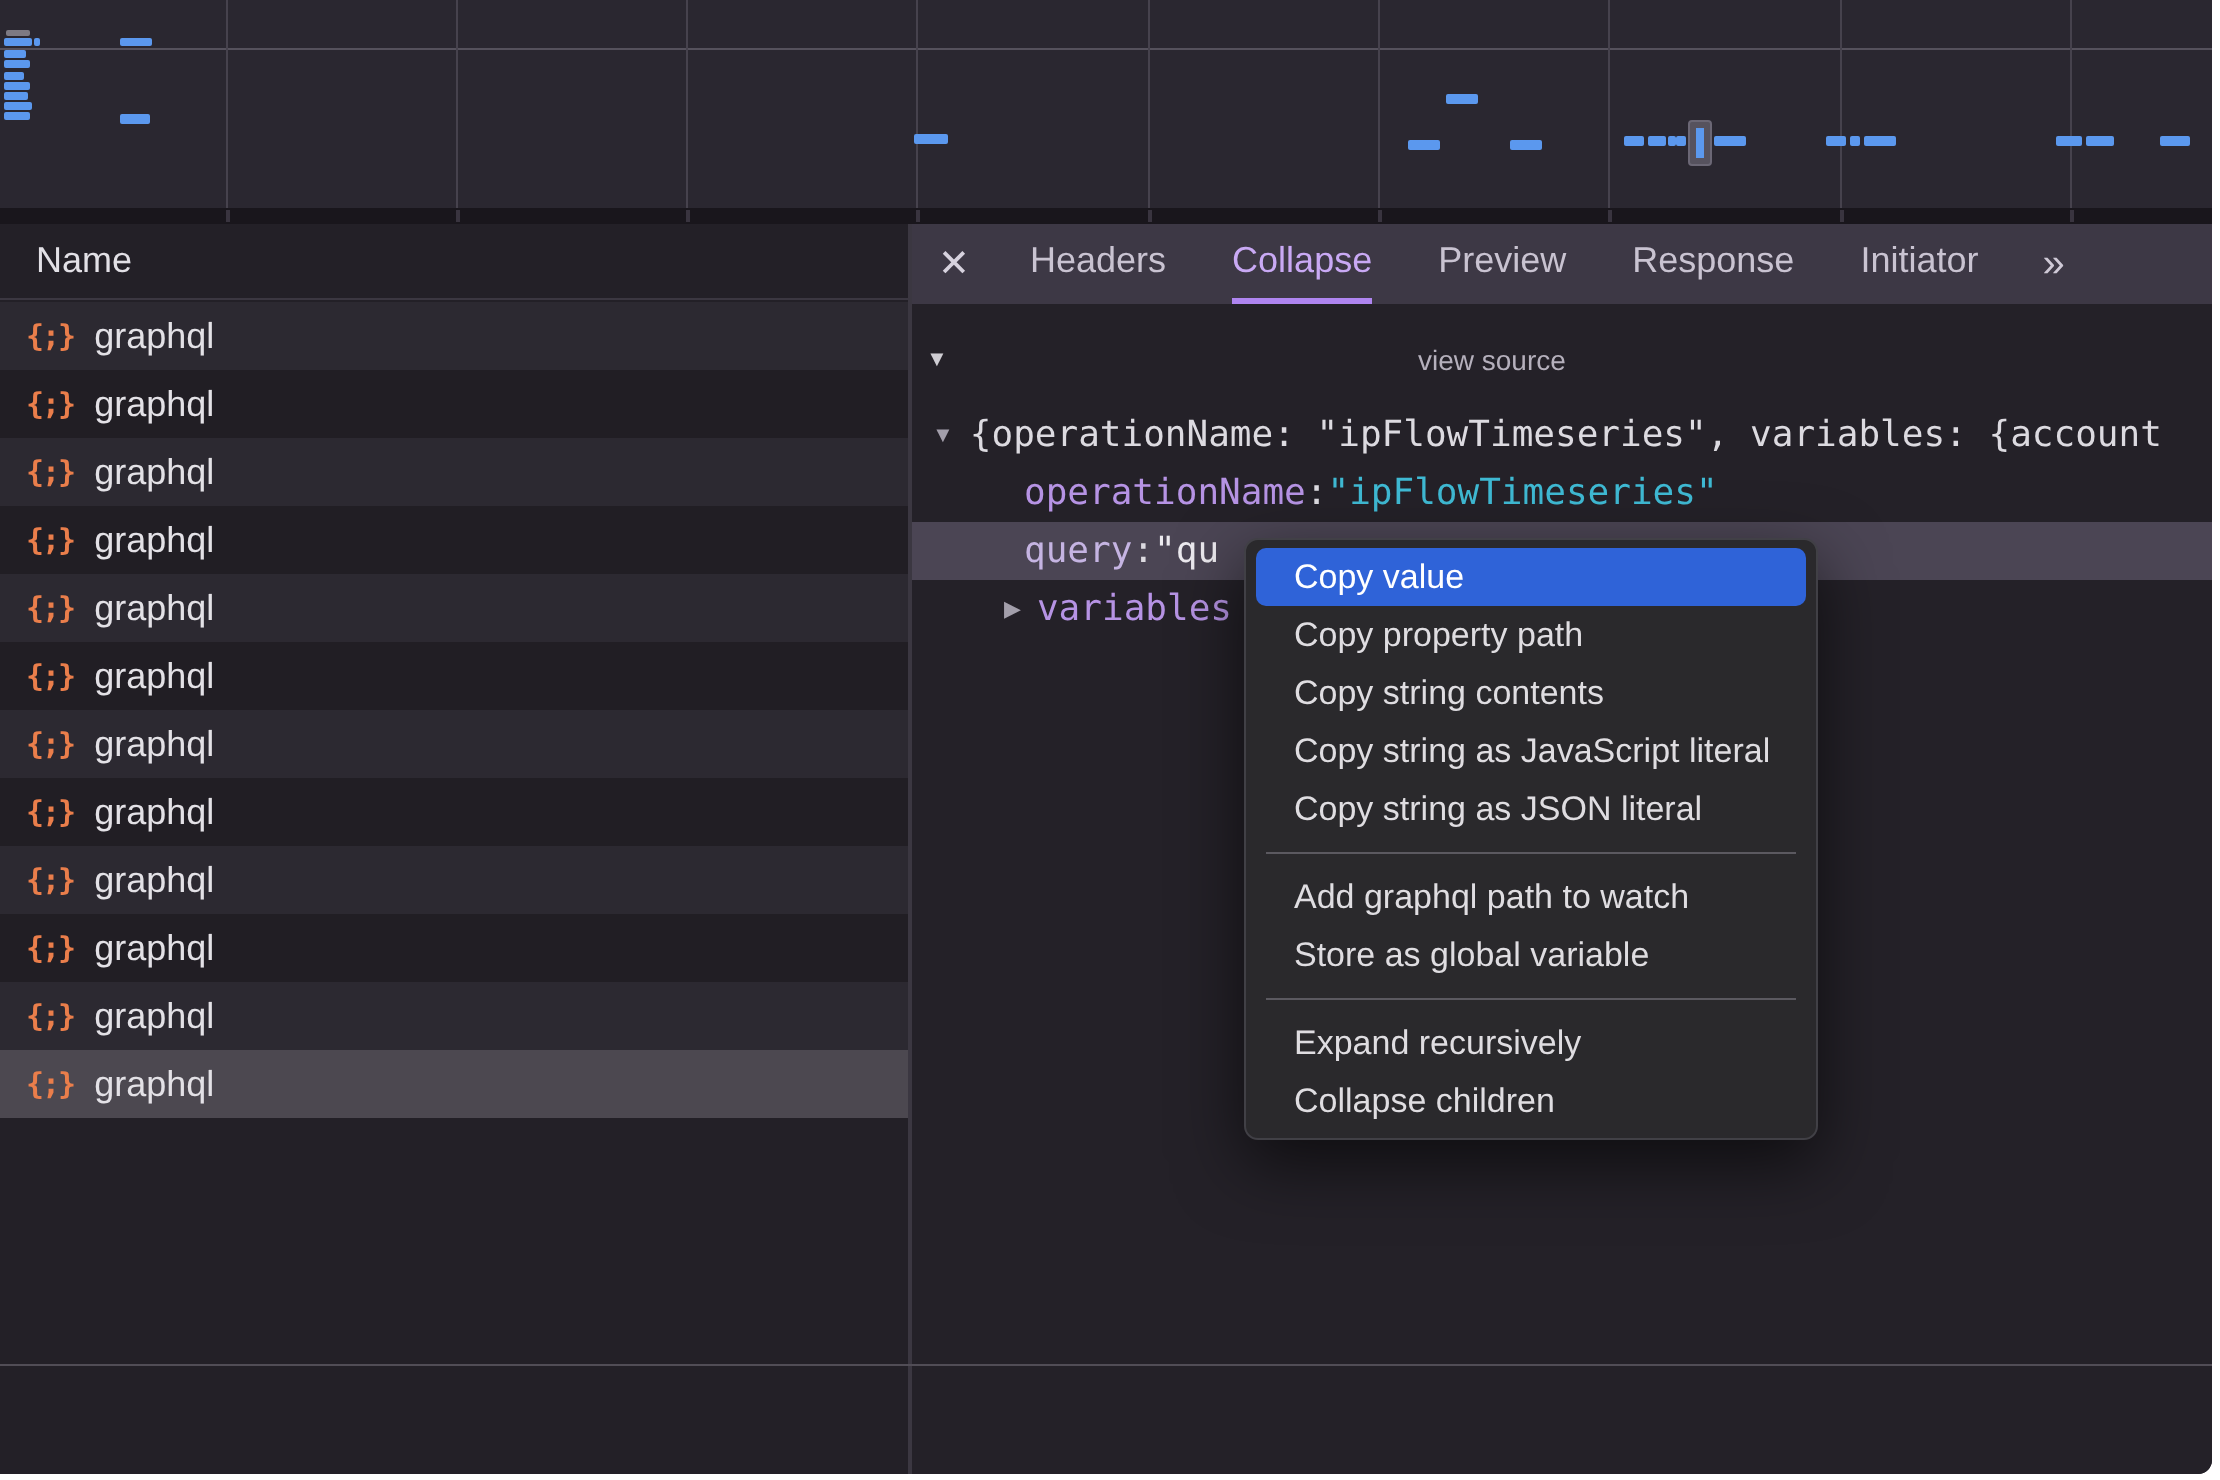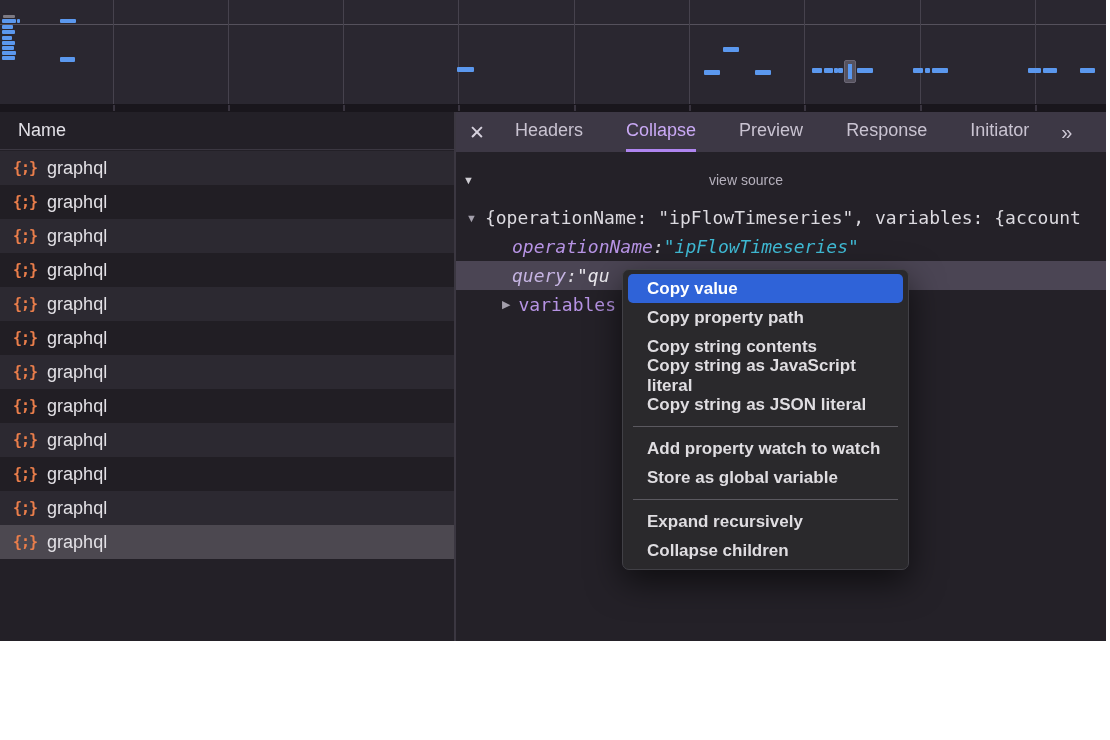--- a/index.html
+++ b/index.html
@@ -1,16 +1,16 @@
 <!DOCTYPE html>
 <html><head>
 <meta charset="utf-8">
 <style>
   html,body{margin:0;padding:0;background:#fff;}
-  .screen{position:relative;width:1110px;height:641px;background:#ffffff;overflow:hidden;
+  .screen{position:relative;width:1110px;height:740px;background:#ffffff;overflow:hidden;
           font-family:"Liberation Sans",sans-serif;}
   .app{position:absolute;left:0;top:0;width:1106px;height:737px;background:#232027;
        border-bottom-right-radius:7px;overflow:hidden;}
 
   
   .overview{position:absolute;left:0;top:0;width:1106px;height:104px;background:#2a2730;}
   .gridline{position:absolute;top:0;width:1px;height:104px;background:#46424d;}
   .ov-hline{position:absolute;left:0;top:24px;width:1106px;height:1px;background:#55515c;}
   .ov-bar{position:absolute;background:#5b98ee;border-radius:1px;}
   .ov-gray{position:absolute;background:#7d7a83;border-radius:1px;}
@@ -34,21 +34,21 @@
   .req-row:nth-child(odd){background:#2c2931;}
   .req-row.selected{background:#4c4850;}
   .req-icon{font-family:"DejaVu Sans Mono",monospace;font-size:15px;font-weight:bold;
             color:#ea7e4b;margin-right:10px;letter-spacing:-1px;}
 
   
   .right-panel{position:absolute;left:456px;top:0;width:650px;height:625px;background:#242128;}
   .tabbar{height:40px;background:#3d3845;display:flex;align-items:center;padding-left:13px;
           color:#c9c3d1;font-size:18px;}
   .tab-close{width:24px;font-size:19px;color:#d7d2de;cursor:pointer;}
-  .tabs{display:flex;gap:43px;margin-left:22px;height:40px;align-items:center;}
+  .tabs{display:flex;gap:33px;margin-left:22px;height:40px;align-items:center;}
   .tab{height:37px;display:flex;align-items:center;border-bottom:3px solid transparent;cursor:pointer;}
   .tab.active{color:#c9a9f4;border-bottom-color:#af85f0;}
   .tab-overflow{margin-left:32px;font-size:20px;letter-spacing:-2px;color:#cfc9d6;cursor:pointer;}
 
   .section-header{position:absolute;left:0;top:53px;height:30px;display:flex;align-items:center;}
   .sec-tri{color:#cfcdd3;font-size:11px;margin-left:7px;}
   .sec-title{color:#eceaef;font-size:19px;font-weight:bold;margin-left:2px;}
   .view-source{position:absolute;left:253px;color:#b5b0bc;font-size:14px;cursor:pointer;white-space:nowrap;}
 
   .tree{position:absolute;left:0;top:91px;width:650px;
@@ -56,28 +56,28 @@
   .t-row{position:relative;height:29px;display:flex;align-items:center;white-space:nowrap;overflow:hidden;}
   .t-row.selected{background:#4b4554;}
   .tri{font-family:"Liberation Sans",sans-serif;font-size:11px;color:#a39fab;flex:none;}
   .k{color:#b693e4;}
   .t-row.selected .k{color:#c5b4e2;}
   .s{color:#3fb9d3;}
   .plain{color:#dcdae0;}
   .w{color:#eceaef;}
   .frag{position:absolute;left:451px;top:0;height:29px;display:flex;align-items:center;color:#eceaef;}
   .pad-preview{padding-left:10px;}
-  .pad-key{padding-left:56px;font-style:italic;}
+  .pad-key{padding-left:56px;}
   .pad-vars{padding-left:46px;}
   .gap{display:inline-block;width:8px;}
 
   
   .context-menu{position:absolute;left:622px;top:269px;width:285px;background:#2a292c;
                 border:1px solid #414046;border-radius:7px;padding:4px 0;
-                box-shadow:0 12px 34px rgba(0,0,0,.6);font-size:17px;color:#dfdde1;z-index:10;font-weight:bold;}
+                box-shadow:0 12px 34px rgba(0,0,0,.6);font-size:17px;color:#dfdde1;z-index:10;}
   .menu-item{height:29px;display:flex;align-items:center;padding-left:19px;margin:0 5px;
              border-radius:5px;cursor:pointer;}
   .menu-item.hl{background:#2f63d8;color:#ffffff;}
   .menu-sep{height:15px;position:relative;}
   .menu-sep::after{content:"";position:absolute;left:10px;right:10px;top:7px;height:1px;background:#5b5960;}
 </style>
 </head>
 <body>
 
 <div class="screen">
@@ -241,20 +241,20 @@
       <div class="bottom-divider"></div>
     </div>
 
     <div class="context-menu" id="context-menu">
         <div class="menu-item hl">Copy value</div>
         <div class="menu-item">Copy property path</div>
         <div class="menu-item">Copy string contents</div>
         <div class="menu-item">Copy string as JavaScript literal</div>
         <div class="menu-item">Copy string as JSON literal</div>
         <div class="menu-sep"></div>
-        <div class="menu-item">Add property watch to watch</div>
+        <div class="menu-item">Add graphql path to watch</div>
         <div class="menu-item">Store as global variable</div>
         <div class="menu-sep"></div>
         <div class="menu-item">Expand recursively</div>
         <div class="menu-item">Collapse children</div>
       </div>
   </div>
 </div>
 
 </body></html>

